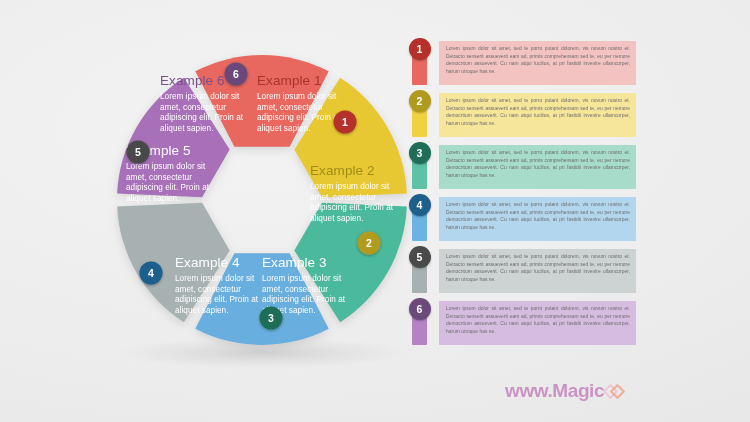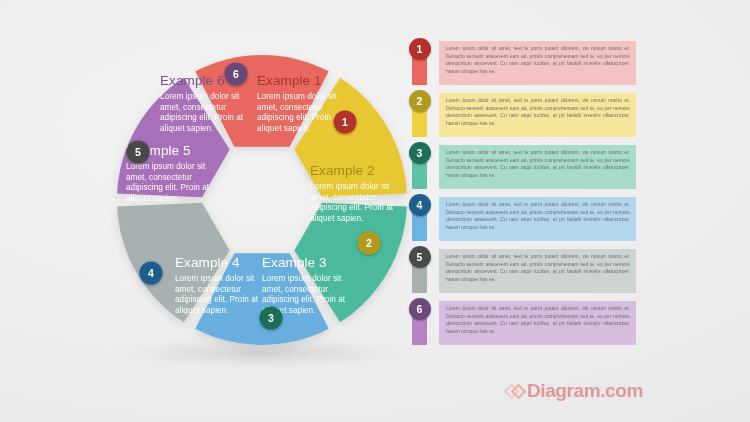--- a/index.html
+++ b/index.html
@@ -241,18 +241,18 @@
       <div class="rowtext" style="background: rgb(205, 210, 211);">Lorem ipsum dolor sit amet, sed te porro putant dolorem, vis novum nostro et. Detracto senserit assueverit eam ad, primis comprehensam sed te, eu per nemore democritum assueverit. Cu nam atqui lucilius, at pri fastidii invenire ullamcorper, harum utroque has ne.</div>
     </div>
     <div class="row">
       <div class="pin" style="background: rgb(181, 131, 196);"></div>
       <div class="pin-badge" style="background: rgb(107, 74, 122);">6</div>
       <div class="rowtext" style="background: rgb(214, 188, 223);">Lorem ipsum dolor sit amet, sed te porro putant dolorem, vis novum nostro et. Detracto senserit assueverit eam ad, primis comprehensam sed te, eu per nemore democritum assueverit. Cu nam atqui lucilius, at pri fastidii invenire ullamcorper, harum utroque has ne.</div>
     </div>
   </div>
 
 <div id="watermark">
+  <span id="wm-a" style="color: rgb(201, 140, 192);">www.Magic</span>
   <span id="wm-logo">
     <span class="d1"></span>
       <span class="d2"></span>
   </span>
-  <span id="wm-b" style="color: rgb(224, 144, 144);">Diagram.com</span>
 </div>
 
 </body></html>

